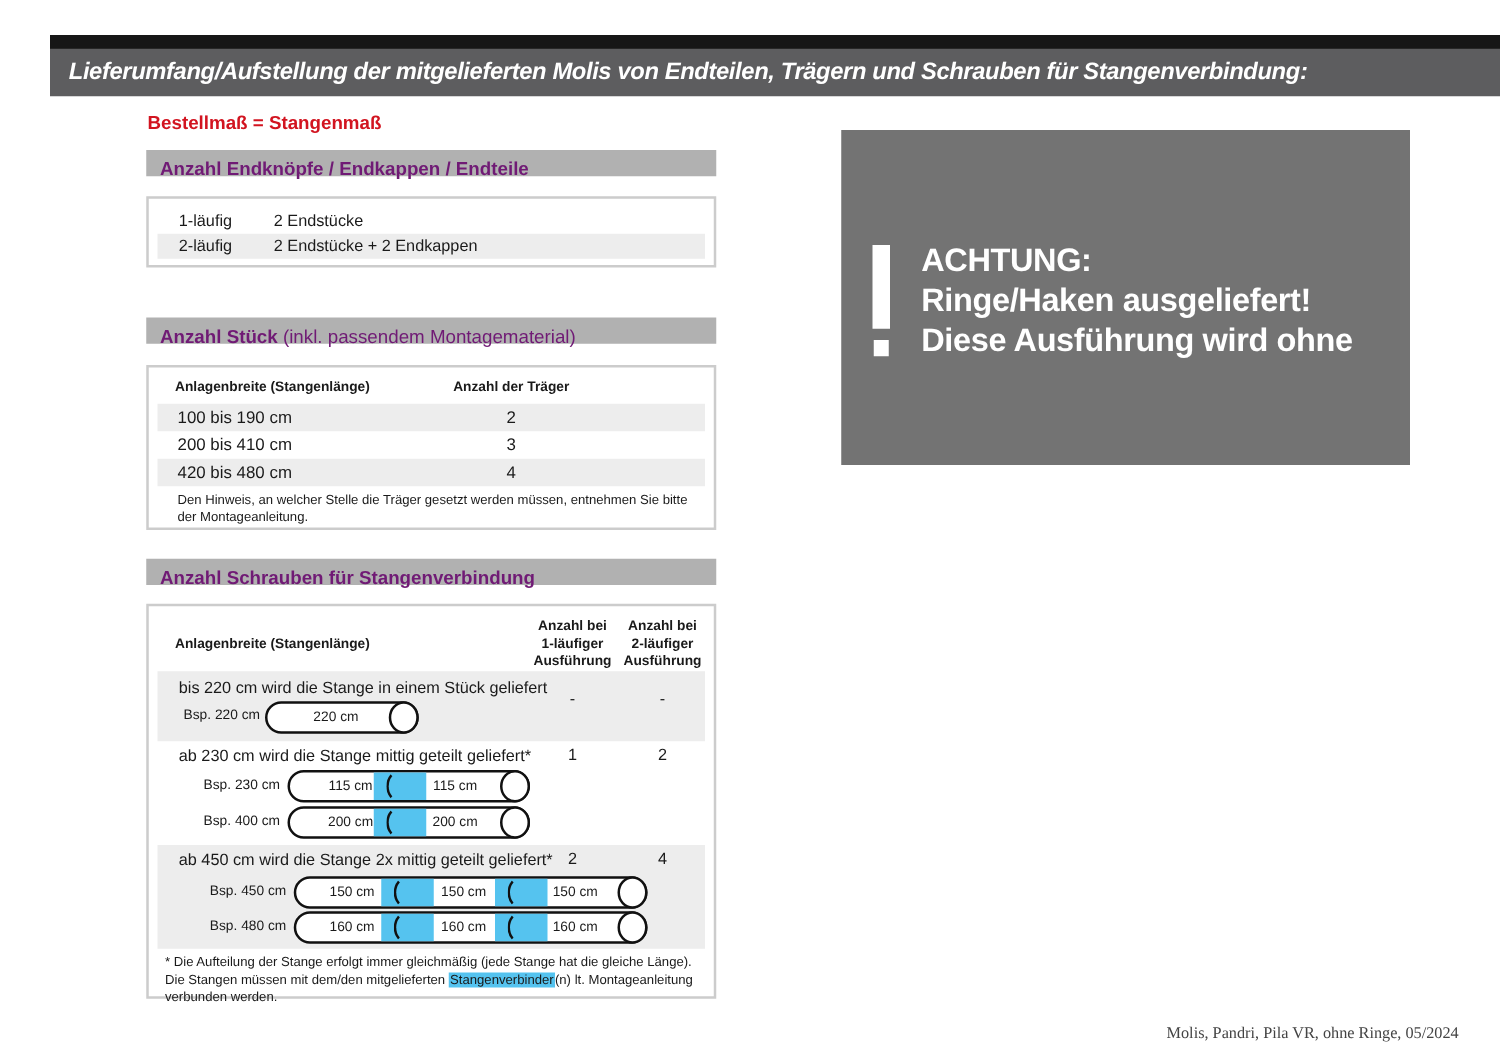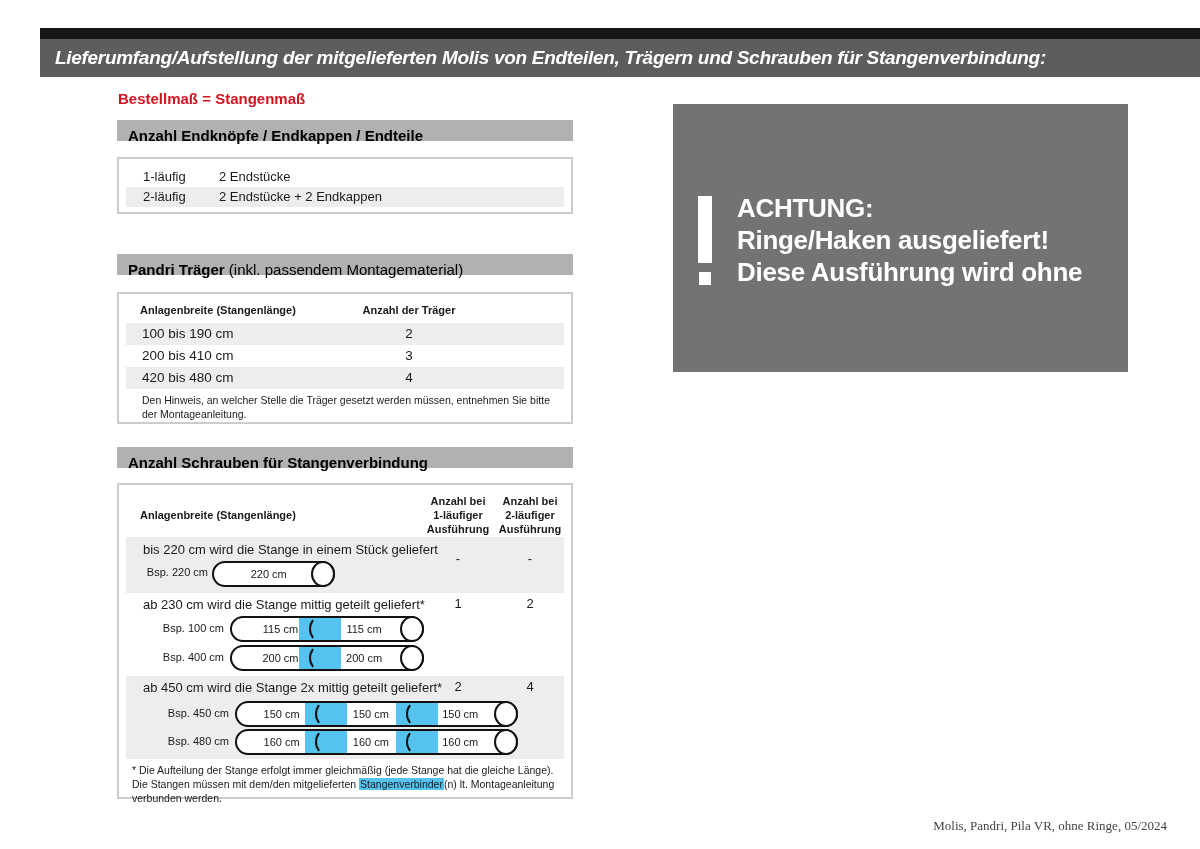--- a/index.html
+++ b/index.html
@@ -10,21 +10,21 @@
   .title-bar{position:absolute;left:40px;top:28px;width:1160px;height:38px;
              background:#5d5d5f;border-top:11px solid #161616;}
   .title-bar .t{display:block;line-height:38px;padding-left:15px;font-size:19px;
                 font-weight:bold;font-style:italic;color:#fff;letter-spacing:-0.3px;white-space:nowrap;}
 
   
   .subtitle{position:absolute;left:118px;top:90px;font-size:15px;font-weight:bold;color:#d21420;}
 
   
   .sec-header{position:absolute;left:117px;width:456px;height:21px;background:#b1b1b1;
-              line-height:31px;padding-left:11px;box-sizing:border-box;font-size:15px;color:#000000;}
+              line-height:31px;padding-left:11px;box-sizing:border-box;font-size:15px;color:#701a75;}
   .sec-header .b{font-weight:bold;}
   .sec-header .n{font-weight:normal;}
   .s1{top:120px}.s2{top:254px}.s3{top:447px}
 
   
   .box{position:absolute;left:117px;width:456px;background:#fff;border:2px solid #cccccc;box-sizing:border-box;}
   .box1{top:157px;height:57px;padding-top:8px;}
   .box2{top:292px;height:132px;padding-top:8px;}
   .box3{top:483px;height:316px;}
 
@@ -108,21 +108,21 @@
       <span class="c1">1-läufig</span>
       <span class="c2">2 Endstücke</span>
     </div>
     <div class="r stripe">
       <span class="c1">2-läufig</span>
       <span class="c2">2 Endstücke + 2 Endkappen</span>
     </div>
   </div>
 
   <div class="sec-header s2">
-    <span class="b">Pandri Träger</span><span class="n"> (inkl. passendem Montagematerial)</span>
+    <span class="b">Anzahl Stück</span><span class="n"> (inkl. passendem Montagematerial)</span>
   </div>
   <div class="box box2">
     <div class="thead2">
       <span class="c1">Anlagenbreite (Stangenlänge)</span>
       <span class="c2">Anzahl der Träger</span>
     </div>
     <div class="r2 stripe">
       <span class="c1">100 bis 190 cm</span>
       <span class="c2">2</span>
     </div>
@@ -156,21 +156,21 @@
     <div class="bsp bspA">Bsp. 220 cm</div>
     <div class="rod rodA">
       <span class="seg" style="left:46%">220 cm</span>
       <span class="endcap"></span>
     </div>
 
     <div class="stmt stB">ab 230 cm wird die Stange mittig geteilt geliefert*</div>
     <div class="val v1 vB">1</div>
     <div class="val v2 vB">2</div>
 
-    <div class="bsp bspB1">Bsp. 100 cm</div>
+    <div class="bsp bspB1">Bsp. 230 cm</div>
     <div class="rod rodB1">
       <span class="connector j46"></span>
       <span class="joint ja46"></span>
       <span class="seg" style="left:25.5%">115 cm</span>
       <span class="seg" style="left:69.5%">115 cm</span>
       <span class="endcap"></span>
     </div>
 
     <div class="bsp bspB2">Bsp. 400 cm</div>
     <div class="rod rodB2">

